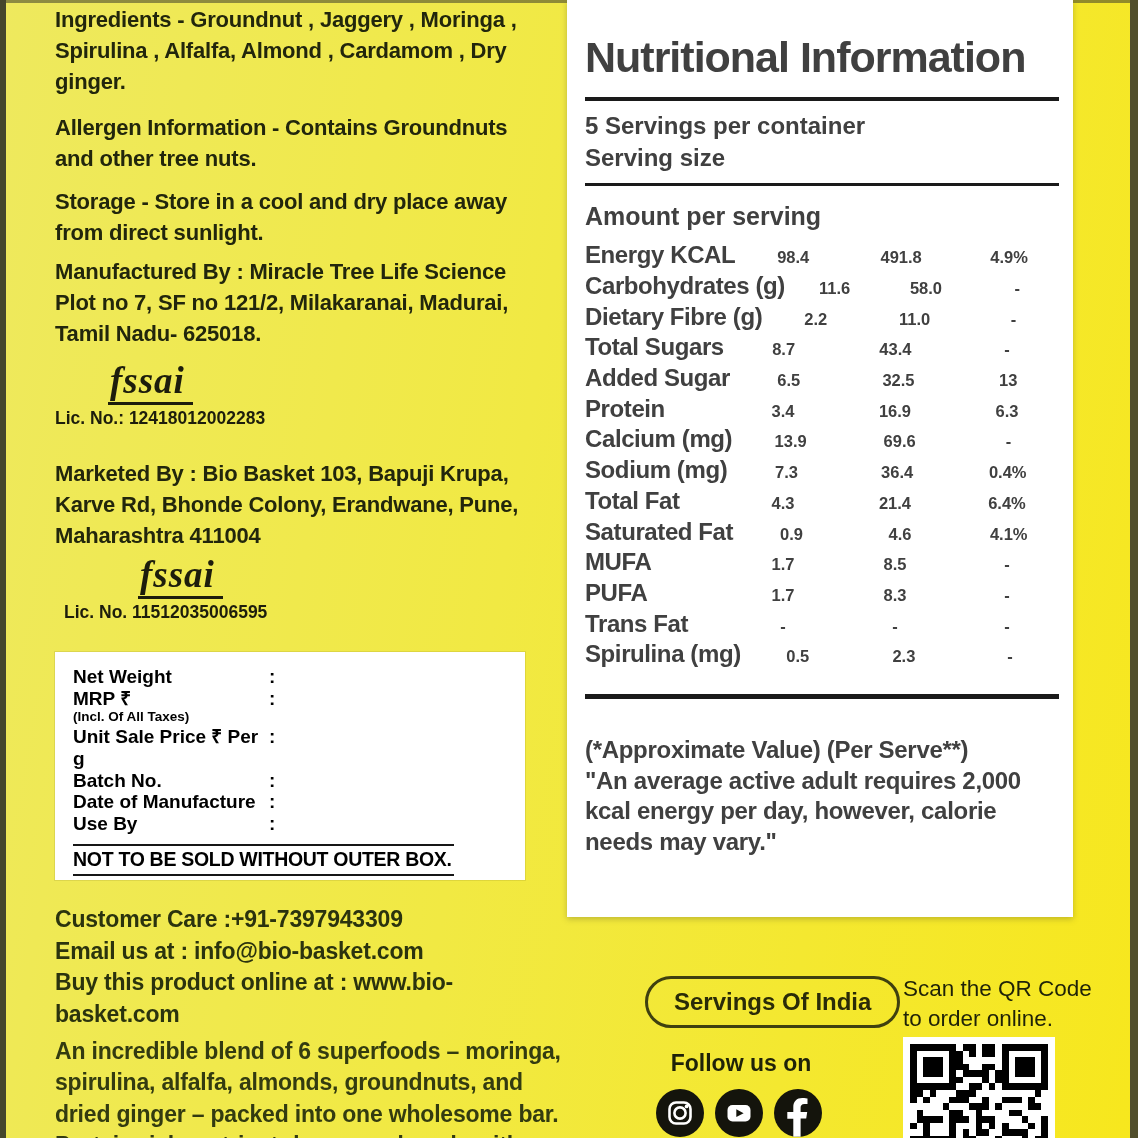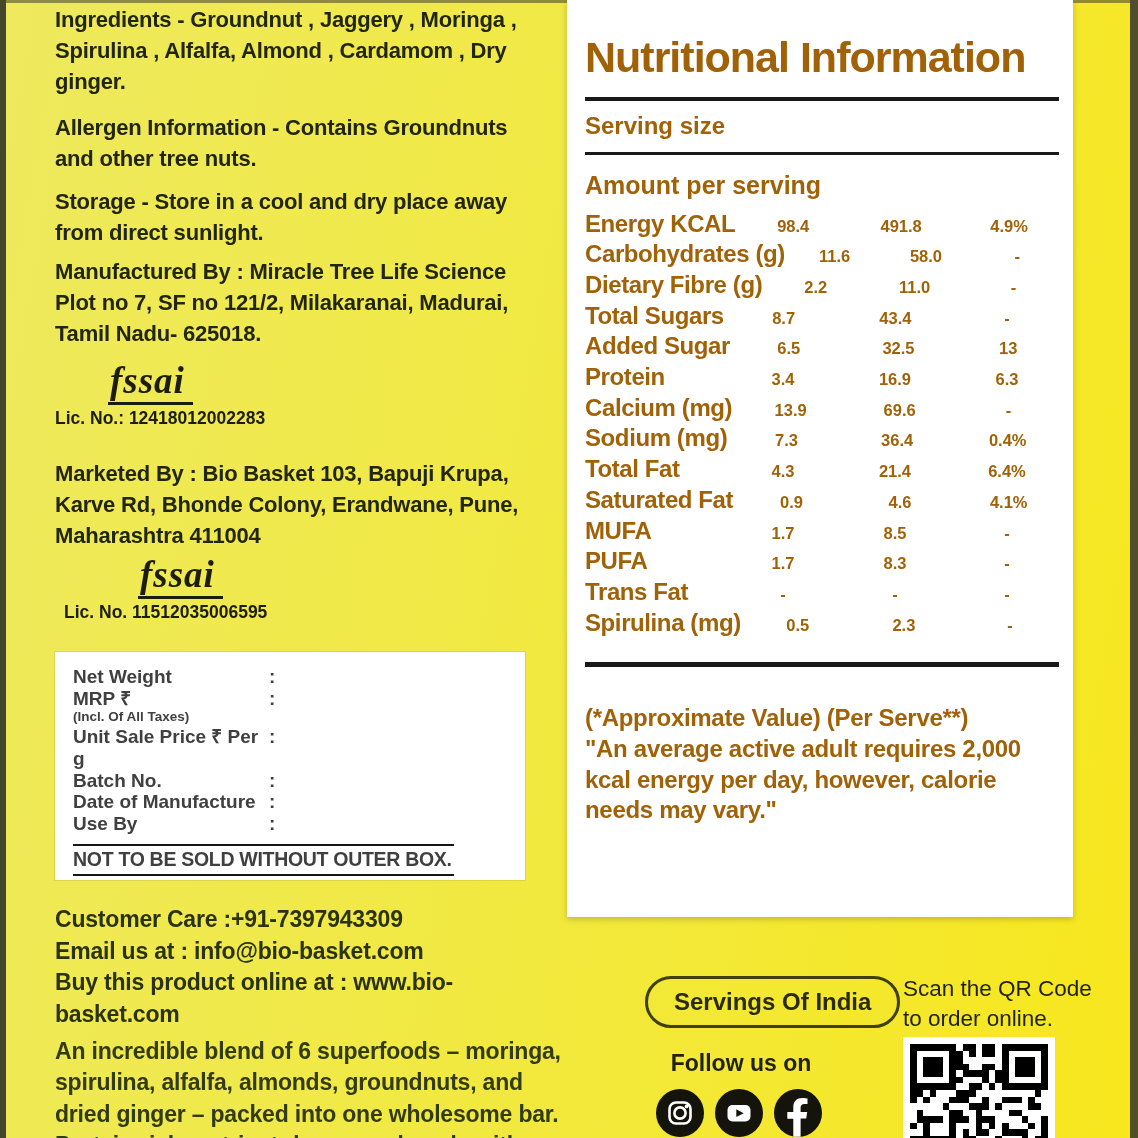--- a/index.html
+++ b/index.html
@@ -24,38 +24,38 @@
   .fssai { position:absolute; color:#1d1d0c; font-family:"Liberation Serif", serif;
            font-style:italic; font-weight:700; font-size:37px; line-height:1.0;
            border-bottom:3px solid #1d1d0c; padding:0 8px 3px 2px; letter-spacing:1px; }
   .fssai-1 { left:108px; top:362px; }
   .fssai-2 { left:138px; top:556px; }
   .lic { position:absolute; color:#1d1d0c; font-weight:700; font-size:17.5px; }
   .lic-1 { left:55px; top:408px; }
   .lic-2 { left:64px; top:602px; }
 
   .nwbox { position:absolute; left:55px; top:652px; width:470px; height:228px;
-           background:#ffffff; color:#404040; padding:14px 16px 0 18px;
+           background:#ffffff; color:#000000; padding:14px 16px 0 18px;
            box-shadow:0 0 0 1px rgba(0,0,0,.08); }
   .nwrow { display:flex; font-size:19px; font-weight:700; line-height:1.14; }
   .nwrow.small { font-size:13.5px; line-height:1.25;flex-direction:column; }
   .nwlabel { width:196px; }
   .nwcolon { width:12px; }
   .notice { margin-top:10px; border-top:2px solid #161616; border-bottom:2px solid #161616;
             padding:2px 2px 3px 0; font-size:19.5px; font-weight:700; width:max-content;
             letter-spacing:-0.3px; }
 
   .ccare { position:absolute; left:55px; top:904px; width:520px; color:#2b330e;
            font-weight:700; font-size:23px; line-height:1.38; letter-spacing:-0.2px; }
   .desc  { position:absolute; left:55px; top:1036px; width:515px; color:#333b10;
            font-weight:700; font-size:23px; line-height:1.36; letter-spacing:-0.2px; }
 
   
   .panel { position:absolute; left:567px; top:0; width:506px; height:917px;
-           background:#ffffff; color:#a16207; padding:0 14px 0 18px;
+           background:#ffffff; color:#404040; padding:0 14px 0 18px;
            box-shadow:0 2px 6px rgba(90,90,40,.35); }
   .ptitle { margin-top:33px; font-size:43px; font-weight:700; letter-spacing:-1px; white-space:nowrap; }
   .rule1 { height:4px; background:#1a1a1a; margin-top:15px; }
   .servings { margin-top:9px; font-size:24px; font-weight:700; line-height:1.32; }
   .rule2 { height:3px; background:#1a1a1a; margin-top:10px; }
   .amount { margin-top:16px; font-size:25px; font-weight:700; }
   .nrows { margin-top:10px; }
   .nrow { display:flex; align-items:baseline; height:30.7px;gap:8px; }
   .nname { flex:1; font-size:24px; font-weight:700; letter-spacing:-0.4px; white-space:nowrap; }
   .ncell { width:104px; text-align:center; font-size:16.5px; font-weight:700; }
@@ -137,20 +137,21 @@
     <div>Email us at : info@bio-basket.com</div>
     <div>Buy this product online at : www.bio-basket.com</div>
   </div>
 
   <p class="desc">An incredible blend of 6 superfoods – moringa, spirulina, alfalfa, almonds, groundnuts, and dried ginger – packed into one wholesome bar. Protein-rich, nutrient-dense, and made with</p>
 
   <div class="panel">
     <div class="ptitle">Nutritional Information</div>
     <div class="rule1"></div>
     <div class="servings">
+      <div>5 Servings per container</div>
       <div>Serving size</div>
     </div>
     <div class="rule2"></div>
     <div class="amount">Amount per serving</div>
     <div class="nrows" id="nutrition-rows">
         <div class="nrow">
           <span class="nname">Energy KCAL</span>
           <span class="ncell">98.4</span>
           <span class="ncell">491.8</span>
           <span class="ncell">4.9%</span>

